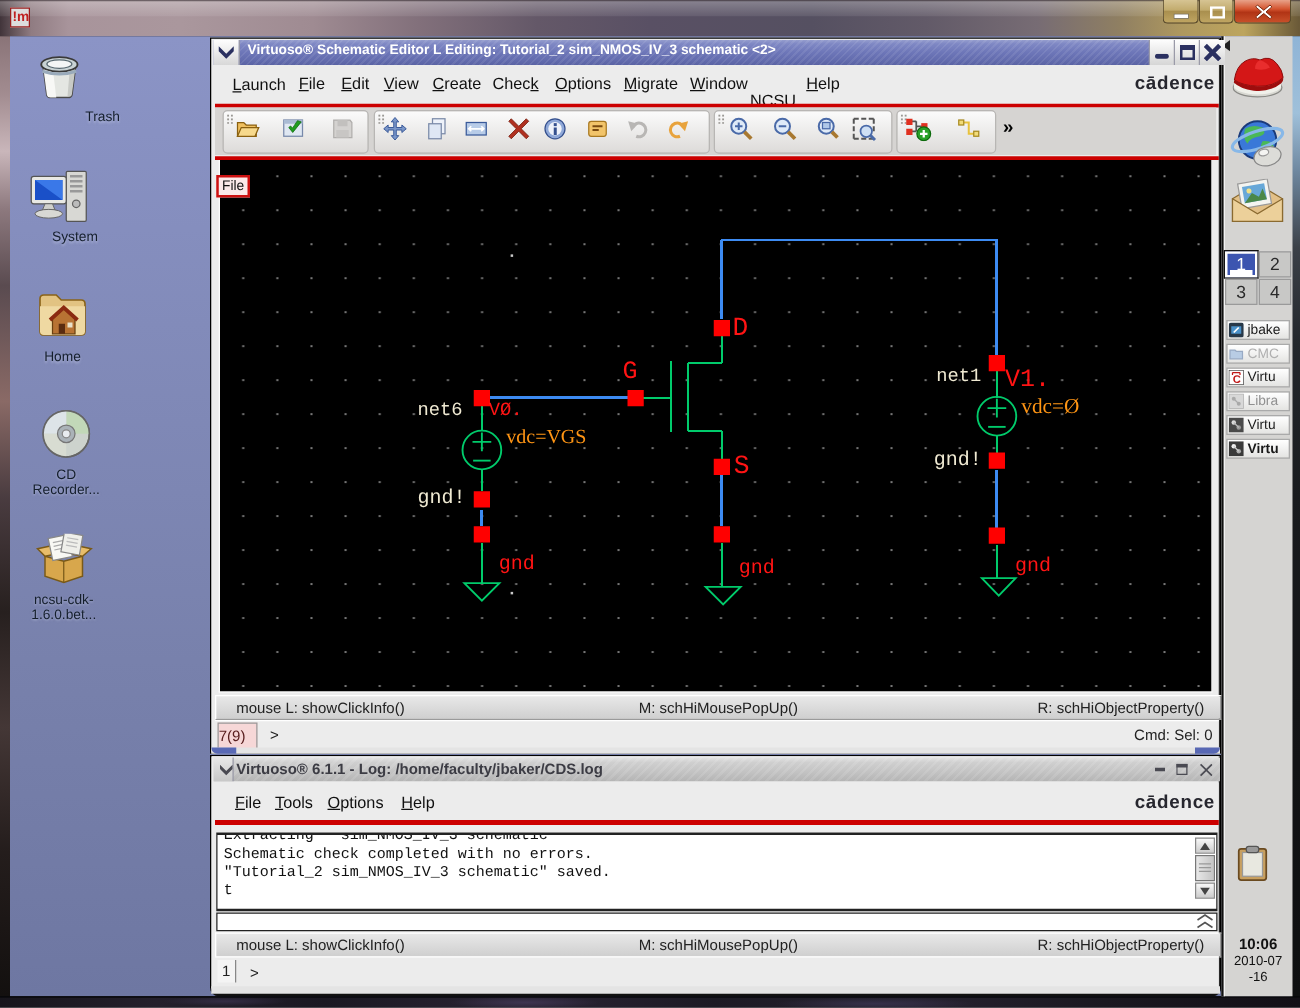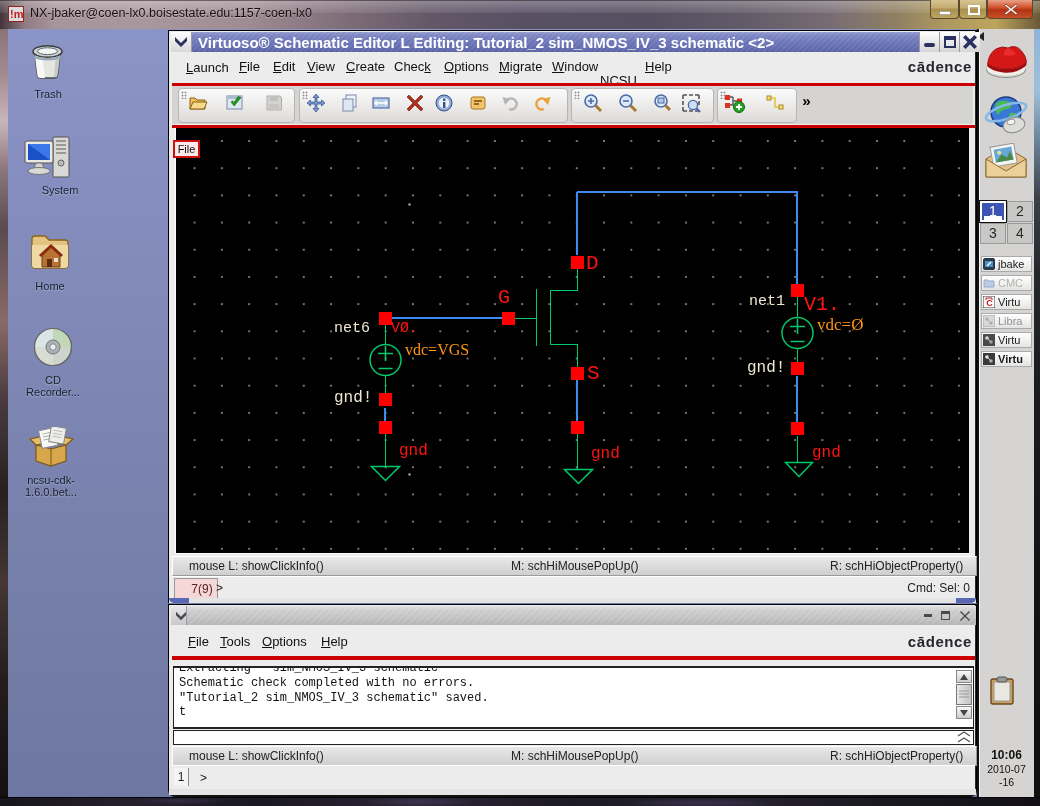--- a/index.html
+++ b/index.html
@@ -46,21 +46,21 @@
 .tbtn .ticn{position:absolute;left:1px;top:1px;width:12px;height:12px;}
 .tbtn .ttxt{position:absolute;left:16px;top:1px;}
 
 .window{position:absolute;background:#ececec;border:1px solid #000;box-sizing:border-box;box-shadow:inset -1px 0 0 #2a2a2a;}
 .titlebar{position:absolute;left:2px;top:1px;height:20px;
  background:repeating-linear-gradient(135deg,rgba(255,255,255,.08) 0 1.5px,rgba(255,255,255,0) 1.5px 4px),
   linear-gradient(180deg,#959dce 0px,#7f88c4 3px,#6d76b8 10px,#636cae 16px,#5a63a4 20px);}
 .titlebar.inactive{background:repeating-linear-gradient(135deg,rgba(255,255,255,.10) 0 2px,rgba(255,255,255,0) 2px 5px),
   linear-gradient(180deg,#e2e2e2 0px,#cfcfcf 4px,#c2c2c2 12px,#b4b4b4 19px);}
 .ticon{position:absolute;left:0px;top:0px;width:20px;height:20px;background:linear-gradient(180deg,#fdfdfd,#d8d8d8);border-right:1px solid #9a9aa8;}
-.ttext{position:absolute;left:27px;top:2px;font-size:15px;letter-spacing:0px;font-weight:bold;color:#fff;white-space:nowrap;}
+.ttext{position:absolute;left:27px;top:2px;font-size:11px;letter-spacing:0px;font-weight:bold;color:#fff;white-space:nowrap;}
 .wbtn{position:absolute;top:0;width:20px;height:20px;background:linear-gradient(180deg,#fdfdfd,#d6d6d6);border-left:1px solid #9a9aa8;}
 .menubar{position:absolute;font-size:13px;color:#111;}
 .menubar span{position:absolute;top:0;}
 .redline{position:absolute;background:#cc0000;height:3px;}
 u{text-decoration:underline;}
 .cadence{position:absolute;font-family:"Liberation Sans",sans-serif;font-weight:bold;font-size:15px;letter-spacing:.6px;color:#26262e;}
 .cadence i{font-style:normal;}
 
 #toolbar{position:absolute;left:3px;top:55px;width:801px;height:38px;background:#d6d4d2;}
 .tgroup{position:absolute;top:2px;height:33px;border:1px solid #b8b6b4;border-radius:4px;
@@ -85,21 +85,20 @@
 </style>
 </head>
 <body>
 
 <div class="abs" id="nxbar">
   <div class="abs shine"></div>
   <div class="abs topline"></div>
   <div class="abs" id="nxicon">
       <span>!m</span>
     </div>
-  <div class="abs" id="nxtitle">NX-jbaker@coen-lx0.boisestate.edu:1157-coen-lx0</div>
 </div>
 <div class="abs nxbtn" id="btnmin">
     <svg class="nxg" style="left:8px;top:11px" width="12" height="4">
       <rect x="0" y="0" width="12" height="4" fill="#fff" stroke="#5a5340" stroke-width="1"></rect>
     </svg>
   </div>
 <div class="abs nxbtn" id="btnmax">
     <svg class="nxg" style="left:8px;top:5px" width="12" height="10">
       <rect x="1" y="1" width="10" height="8" fill="none" stroke="#fff" stroke-width="2"></rect>
     </svg>
@@ -117,21 +116,21 @@
 
 <div id="icons">
   <svg class="abs" style="left:30px;top:44px" width="35" height="35" viewBox="0 0 35 35">
     <path d="M4.5 9 L7.5 32 Q8 34 10.5 34 H24.5 Q27 34 27.5 32 L30.5 9 Z" fill="#e4e6e2" stroke="#4a4a4a" stroke-width="1.3"></path>
     <path d="M4.5 9 L7.5 32 Q8 34 10.5 34 H15 L12 9 Z" fill="#f8f8f6"></path>
     <path d="M26 9 L24 33 H24.5 Q27 34 27.5 31.5 L30.5 9 Z" fill="#c8cac6"></path>
     <ellipse cx="17.5" cy="7.5" rx="14.5" ry="5.8" fill="#c8d2d4" stroke="#3a3a3a" stroke-width="1.5"></ellipse>
     <ellipse cx="17.5" cy="7.2" rx="10" ry="3.4" fill="#f4f6f6" stroke="#5a6a72" stroke-width="1"></ellipse>
     <path d="M4 13 Q17.5 17.5 31 13" fill="none" stroke="#9ab" stroke-width="2.4"></path>
   </svg>
-  <div class="dlabel" style="left:0px;top:88px;width:96px;text-align:center;">Trash</div>
+  <div class="dlabel" style="left:0px;top:88px;width:96px;text-align:right;">Trash</div>
 
   <svg class="abs" style="left:24px;top:135px" width="47" height="44" viewBox="0 0 47 44">
     <rect x="29" y="2" width="16" height="40" rx="1" fill="#d8d8d4" stroke="#555"></rect>
     <rect x="32" y="5" width="10" height="2" fill="#999"></rect>
       <rect x="32" y="9" width="10" height="2" fill="#999"></rect>
     <rect x="32" y="13" width="10" height="2" fill="#999"></rect>
       <rect x="32" y="17" width="10" height="2" fill="#999"></rect>
     <circle cx="37" cy="28" r="3" fill="#bbb" stroke="#666"></circle>
     <rect x="1" y="6" width="28" height="22" rx="2" fill="#e8e8e4" stroke="#555"></rect>
     <rect x="4" y="9" width="22" height="16" fill="#1a50c8"></rect>
@@ -483,37 +482,38 @@
   </div>
 
   <div style="position:absolute;left:4px;top:109px;width:27px;height:18px;background:#fbeaea;border:2px solid #cc1111;box-sizing:border-box;font-size:11px;color:#111;text-align:center;line-height:14px;">File</div>
 
   <div class="statusbar" style="left:3px;top:525px;width:803px;height:18px;">
     <span style="position:absolute;left:16px;top:2px">mouse L: showClickInfo()</span>
     <span style="position:absolute;left:338px;top:2px">M: schHiMousePopUp()</span>
     <span style="position:absolute;left:657px;top:2px">R: schHiObjectProperty()</span>
   </div>
   <div class="cmdrow" style="left:3px;top:545px;width:803px;height:22px;border-top:1px solid #fff;">
-    <span style="position:absolute;left:2px;top:1px;width:30px;height:20px;background:#f6d7d7;border:1px solid #999;text-align:center;line-height:20px;color:#5a2020;padding-left:12px;">7(9)</span>
+    <span style="position:absolute;left:2px;top:1px;width:30px;height:20px;background:#f6d7d7;border:1px solid #999;line-height:20px;color:#5a2020;">7(9)</span>
     <span style="position:absolute;left:44px;top:4px;">&gt;</span>
     <span style="position:absolute;right:5px;top:4px;">Cmd: Sel: 0</span>
   </div>
   <div style="position:absolute;left:0px;top:567px;width:807px;height:5px;background:#e4e4e4;">
     <div style="position:absolute;left:0;top:0;width:20px;height:5px;background:#5868b4;border-radius:0 0 0 5px;"></div>
     <div style="position:absolute;right:0;top:0;width:20px;height:5px;background:#5868b4;border-radius:0 0 5px 0;"></div>
   </div>
 </div>
 
 <div class="window" id="logwin" style="left:168px;top:604px;width:809px;height:193px;border-radius:0 0 7px 7px;border-bottom:3px solid #111;">
   <div class="titlebar inactive" style="width:805px;height:19px;">
     <div class="ticon" style="height:19px;width:15px;background:linear-gradient(180deg,#e8e8e8,#c8c8c8);">
         <svg style="position:absolute;left:4px;top:5px" width="12" height="10" viewBox="0 0 14 12">
           <path d="M1 1 L7 7 L13 1 L13 5 L7 11 L1 5 Z" fill="#4a4a52"></path>
         </svg>
       </div>
+    <div class="ttext" style="color:#3c3c44;font-size:12px;top:2px;left:18px;">Virtuoso® 6.1.1 - Log: /home/faculty/jbaker/CDS.log</div>
     <svg style="position:absolute;left:753px;top:8px" width="9" height="4">
         <rect width="8" height="3" fill="#4a4a52"></rect>
       </svg>
     <svg style="position:absolute;left:770px;top:5px" width="10" height="10">
         <rect x="0.5" y="0.5" width="8" height="8" fill="none" stroke="#4a4a52"></rect>
         <rect x="0" y="0" width="9" height="3" fill="#4a4a52"></rect>
       </svg>
     <svg style="position:absolute;left:789px;top:5px" width="10" height="10" viewBox="0 0 11 11">
         <path d="M1 0 L5.5 4.5 L10 0 L11 1 L6.5 5.5 L11 10 L10 11 L5.5 6.5 L1 11 L0 10 L4.5 5.5 L0 1 Z" fill="#4a4a52"></path>
       </svg>

